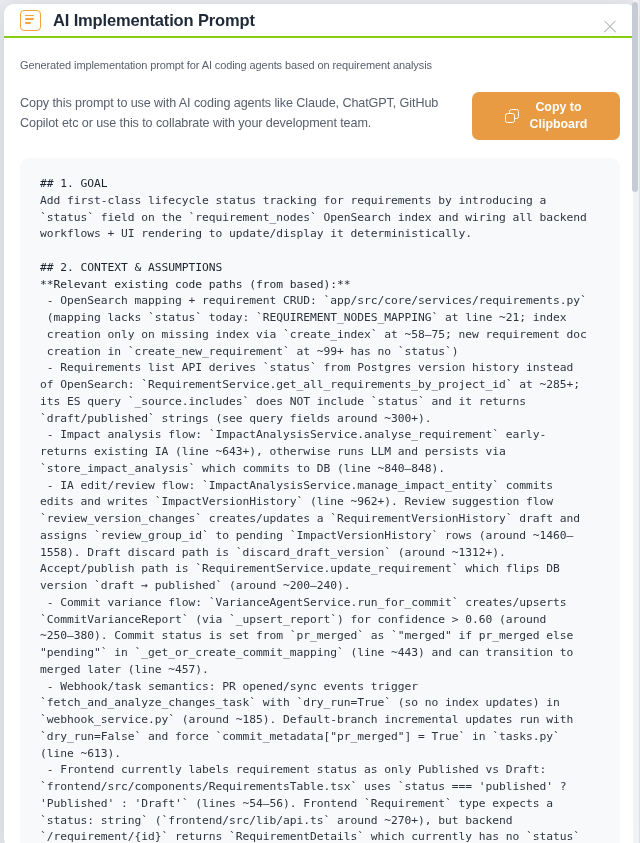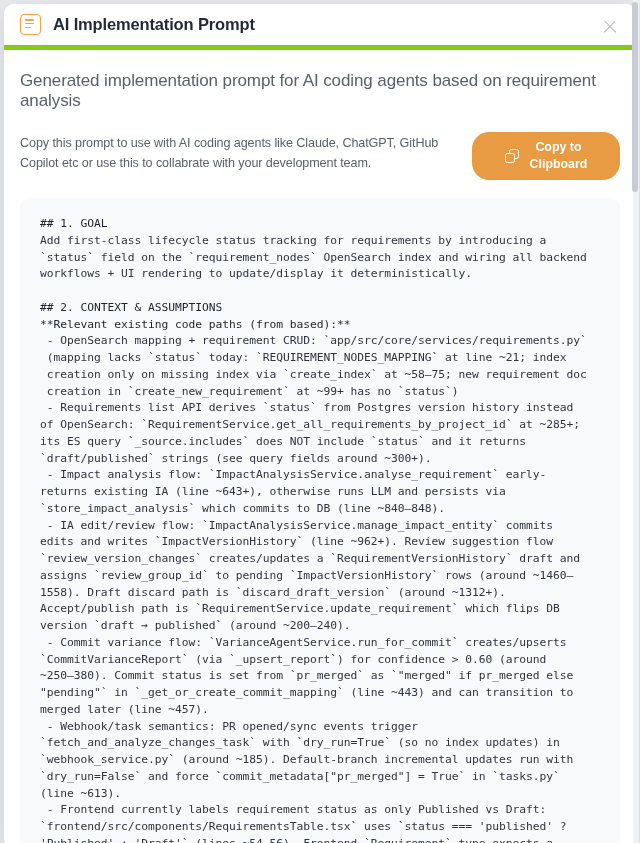--- a/index.html
+++ b/index.html
@@ -23,25 +23,25 @@
     height: 845px;
     background: #ffffff;
     border-radius: 10px;
     box-shadow: 0 6px 26px rgba(15, 23, 42, 0.14);
     overflow: hidden;
   }
 
   
   #header {
     position: relative;
-    height: 46px;
+    height: 34px;
     display: flex;
     align-items: center;
     padding: 0 14px 0 16px;
-    border-bottom: 5px solid #84cc16;
+    border-bottom: 2px solid #84cc16;
     background: #fff;
   }
   #doc-icon {
     width: 21px;
     height: 21px;
     flex: 0 0 21px;
     border: 1.7px solid #f0a33f;
     border-radius: 4px;
     position: relative;
     margin-right: 12px;
@@ -85,21 +85,21 @@
     border-radius: 1px;
   }
   #close-btn::before { transform: rotate(45deg); }
   #close-btn::after  { transform: rotate(-45deg); }
 
   
   #body {
     padding: 0 16px;
   }
   #subtitle {
-    font-size: 17px;
+    font-size: 11px;
     color: #58606e;
     padding-top: 21px;
     letter-spacing: -0.1px;
   }
 
   #copy-row {
     display: flex;
     align-items: flex-start;
     justify-content: space-between;
     margin-top: 21px;
@@ -112,21 +112,21 @@
     max-width: 430px;
     letter-spacing: -0.1px;
     padding-top: 1px;
   }
   #copy-btn {
     flex: 0 0 auto;
     width: 148px;
     height: 48px;
     background: #e89b42;
     border: none;
-    border-radius: 17px;
+    border-radius: 7px;
     color: #ffffff;
     font-size: 12.4px;
     font-weight: bold;
     font-family: "Liberation Sans", sans-serif;
     display: flex;
     align-items: center;
     justify-content: center;
     gap: 10px;
     cursor: pointer;
     padding: 0 12px;

